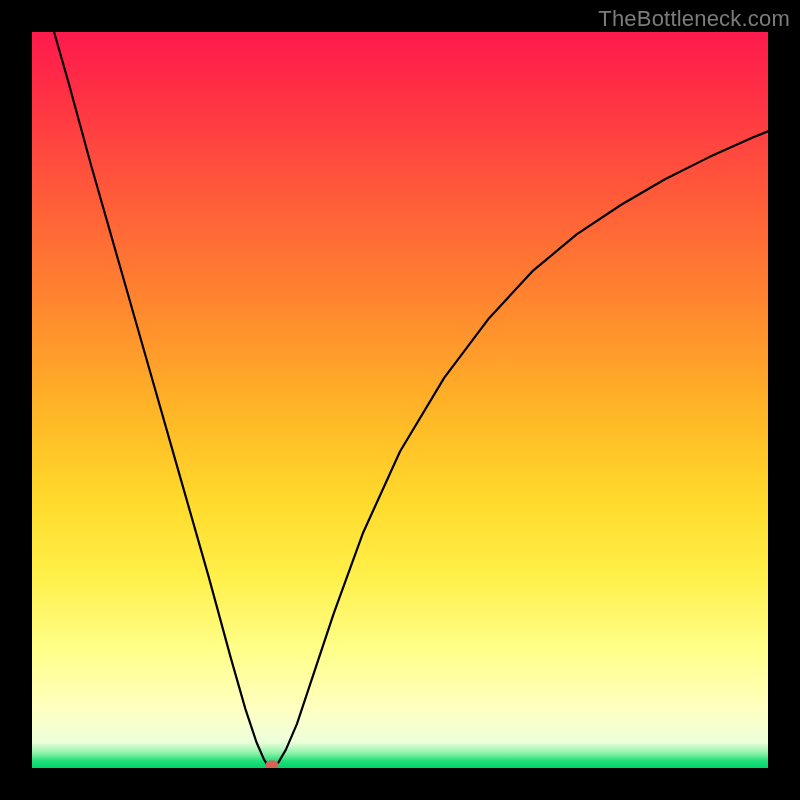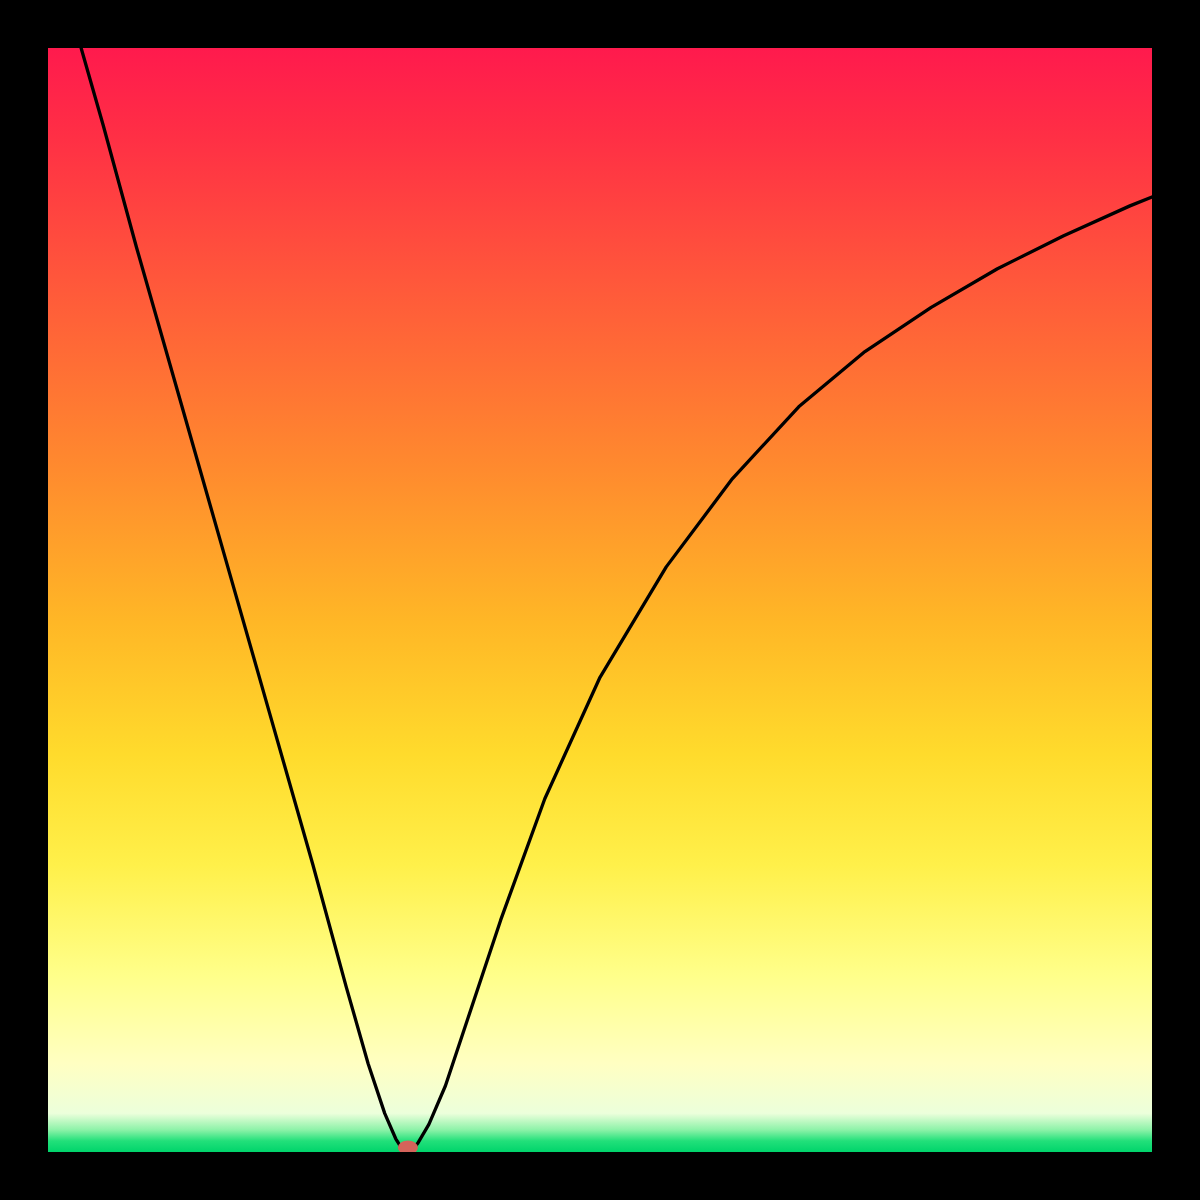--- a/index.html
+++ b/index.html
@@ -68,13 +68,14 @@
     <div class="gradient"></div>
     <svg class="curve-layer" viewBox="0 0 100 100" preserveAspectRatio="none">
       <g>
         <path fill="none" vector-effect="non-scaling-stroke" d="M3.000 0.000 L5.000 7.000 L8.000 18.000 L12.000 32.000 L16.000 46.000 L20.000 60.000 L24.000 74.000 L27.000 85.000 L29.000 92.000 L30.500 96.500 L31.500 98.800 L32.000 99.600 L32.300 99.900 L32.500 100.000" stroke="#000000" stroke-width="2.2" stroke-linecap="round" stroke-linejoin="round"></path>
         <path fill="none" vector-effect="non-scaling-stroke" d="M32.700 100.000 L33.000 99.800 L33.500 99.200 L34.500 97.500 L36.000 94.000 L38.000 88.000 L41.000 79.000 L45.000 68.000 L50.000 57.000 L56.000 47.000 L62.000 39.000 L68.000 32.500 L74.000 27.500 L80.000 23.500 L86.000 20.000 L92.000 17.000 L98.000 14.300 L100.000 13.500" stroke="#000000" stroke-width="2.2" stroke-linecap="round" stroke-linejoin="round"></path>
         <ellipse cx="32.600" cy="99.600" rx="0.9" ry="0.65" fill="#d4635a"></ellipse>
       </g>
     </svg>
   </div>
 
+  <div class="watermark">TheBottleneck.com</div>
 </div>
 
 </body></html>

